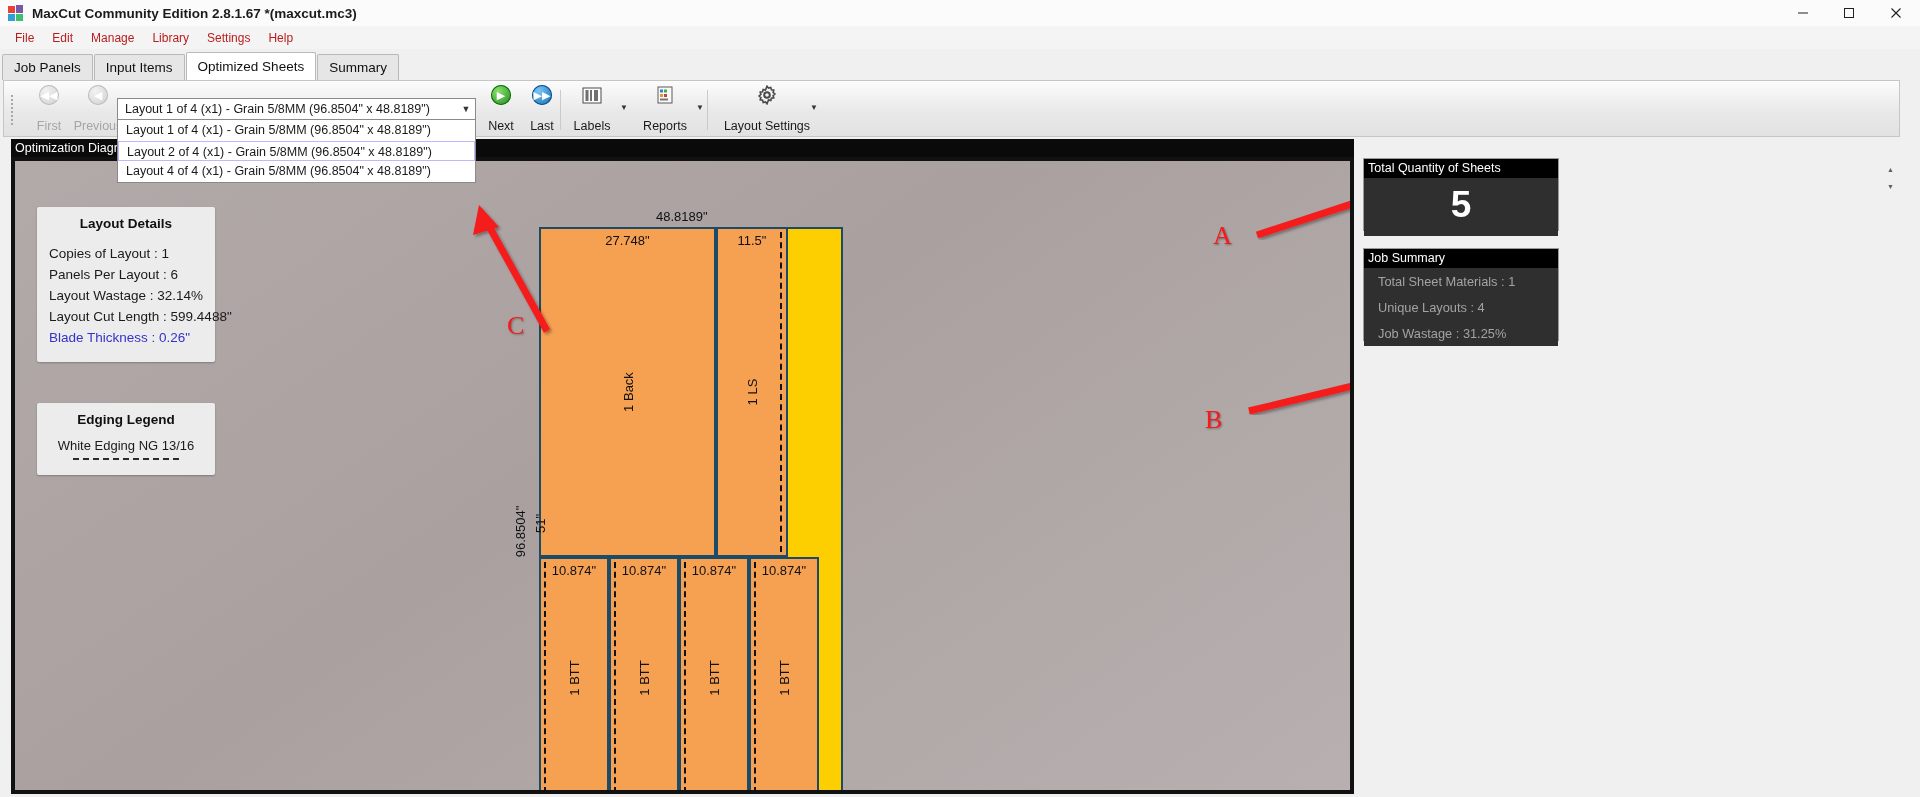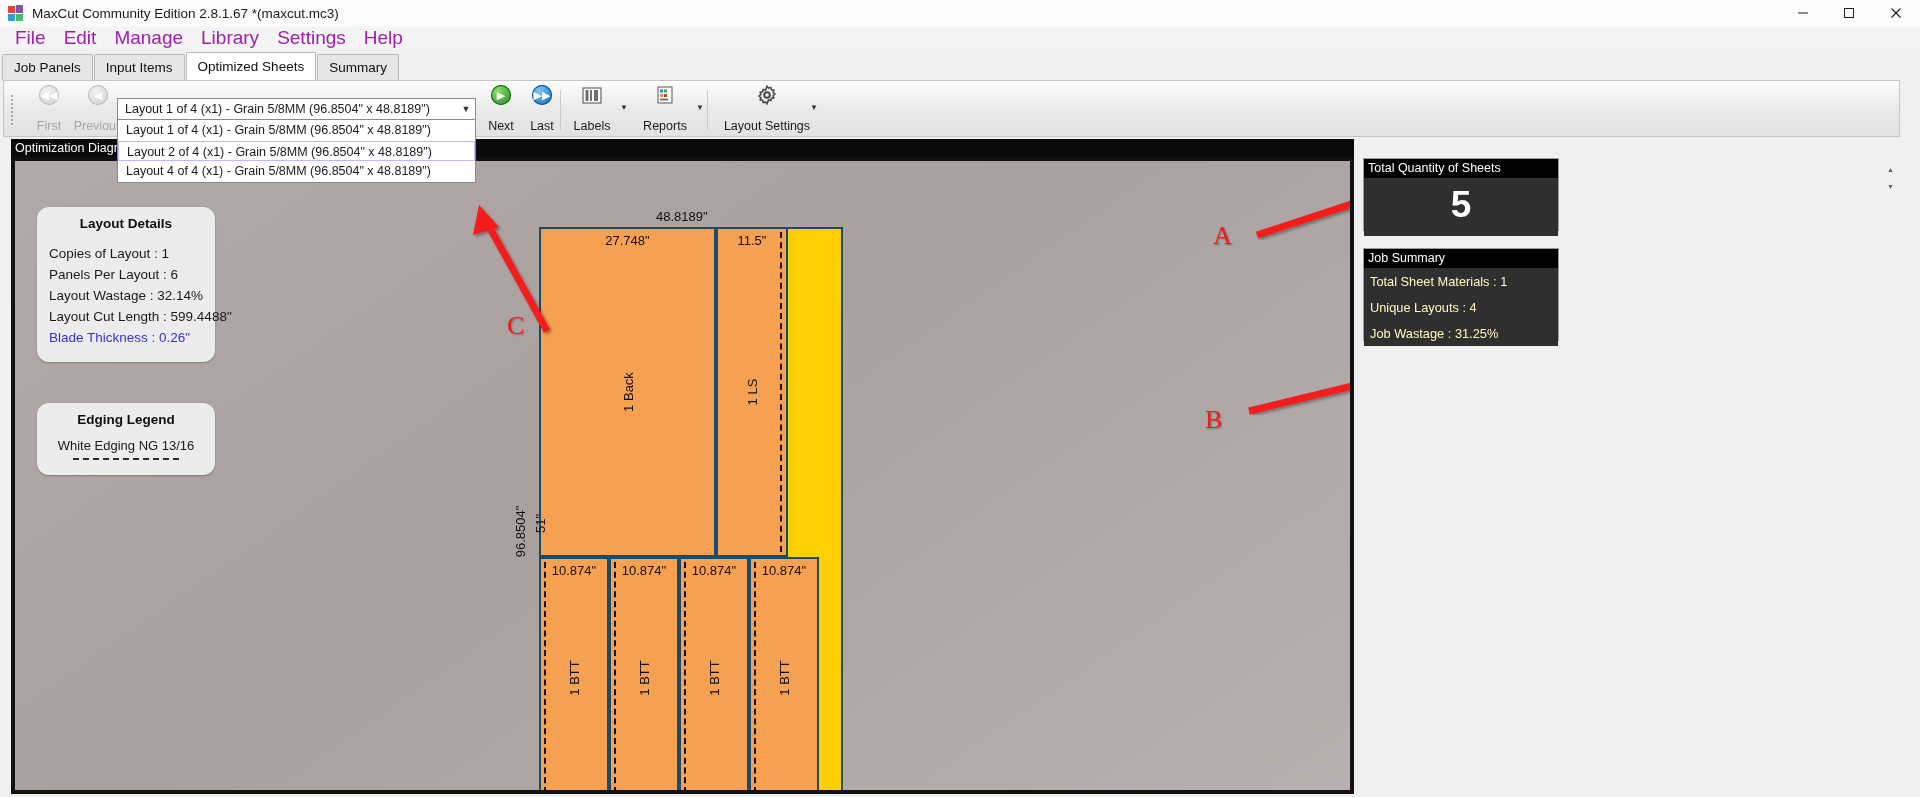--- a/index.html
+++ b/index.html
@@ -18,36 +18,36 @@
   }
   .title-icon {
     width: 16px; height: 16px; margin-left: 8px; margin-right: 8px;
     position: relative; flex: none;
   }
   .title-icon i { position: absolute; display: block; }
   .ti1 { left:0; top:1px; width:7px; height:7px; background:#e8413a; }
   .ti2 { left:8px; top:0; width:7px; height:8px; background:#7a57a5; }
   .ti3 { left:0; top:9px; width:7px; height:7px; background:#2f9fd8; }
   .ti4 { left:8px; top:9px; width:7px; height:7px; background:#3fbf6a; }
-  .title-text { font-size: 13.5px; color: #1b1b1b; }
+  .title-text { font-size: 13.5px; color: #1b1b1b; font-weight: bold; }
   .win-btns { position:absolute; right:0; top:0; height:26px; display:flex; }
   .win-btn {
     width: 46px; height: 26px; display:flex; align-items:center; justify-content:center;
     font-size: 13px; color:#202020;
   }
   .win-btn.close-btn { width: 48px; }
   .win-btn svg { display:block; }
 
   
   .menubar {
     position:absolute; left:0; top:26px; width:1920px; height:23px;
     background:#f4f4f4; display:flex; align-items:center; padding-left:6px;
   }
   .menu-item {
-    font-size: 19px; color:#a21caf; padding: 2px 9px; white-space:nowrap;
+    font-size: 12px; color:#b91c1c; padding: 2px 9px; white-space:nowrap;
   }
 
   
   .tabstrip {
     position:absolute; left:0; top:49px; width:1920px; height:31px;
     background:#f0f0f0; display:flex; align-items:flex-end; padding-left:2px;
   }
   .tab {
     font-size: 13.5px; color:#101010; height:26px; line-height:25px;
     padding: 0 11px; border:1px solid #b9b9b9; border-bottom:none;
@@ -116,21 +116,21 @@
   }
   .canvas {
     position:absolute; left:0; top:18px; width:1343px; height:637px;
     background: linear-gradient(145deg, #b2a9a9 0%, #aaa0a0 45%, #b8b0b0 100%);
     border:4px solid #111;
     overflow:hidden;
   }
 
   
   .card {
-    position:absolute; background:#ececec; border-radius:12px;
+    position:absolute; background:#ececec; border-radius:2px;
     box-shadow: 0 1px 2px rgba(0,0,0,.25);
   }
   .card-title {
     text-align:center; font-size:13.5px; font-weight:bold; color:#101010;
     padding-top:9px;
   }
   .card-row { font-size:13.5px; color:#1a1a1a; padding: 6px 0 0 12px; white-space:nowrap; }
   .card-row.blue { color:#3333cc; }
   .legend-item { text-align:center; font-size:13px; color:#1a1a1a; padding-top:11px; }
   .legend-dash {
@@ -173,21 +173,21 @@
   .anno-arrow { position:absolute; }
 
   
   .sidebar { position:absolute; left:1360px; top:16px; width:196px; height:655px; }
   .sb-box { position:absolute; left:0; width:196px; background:#2e2e2e; border:1px solid #9a9a9a; }
   .sb-head {
     background:#000; color:#fff; font-size:12.5px; height:19px; line-height:19px;
     padding-left:4px; white-space:nowrap;
   }
   .sb-body { background:#2f2f2f; }
-  .sb-row { color:#fef9c3; font-size:12.8px; padding: 6px 0 5px 6px; white-space:nowrap; }
+  .sb-row { color:#a3a3a3; font-size:12.8px; padding: 6px 0 5px 6px; white-space:nowrap;margin-left:8px; }
   .big-num {
     color:#fff; font-size:37px; font-weight:bold; text-align:center;
     padding: 6px 0 10px;
   }
 
   .scroll-col {
     position:absolute; right:0; top:80px; width:17px; height:58px; background:#f0f0f0;
   }
   .scroll-up, .scroll-dn {
     width:17px; height:17px; background:#f0f0f0; display:flex; align-items:center;

